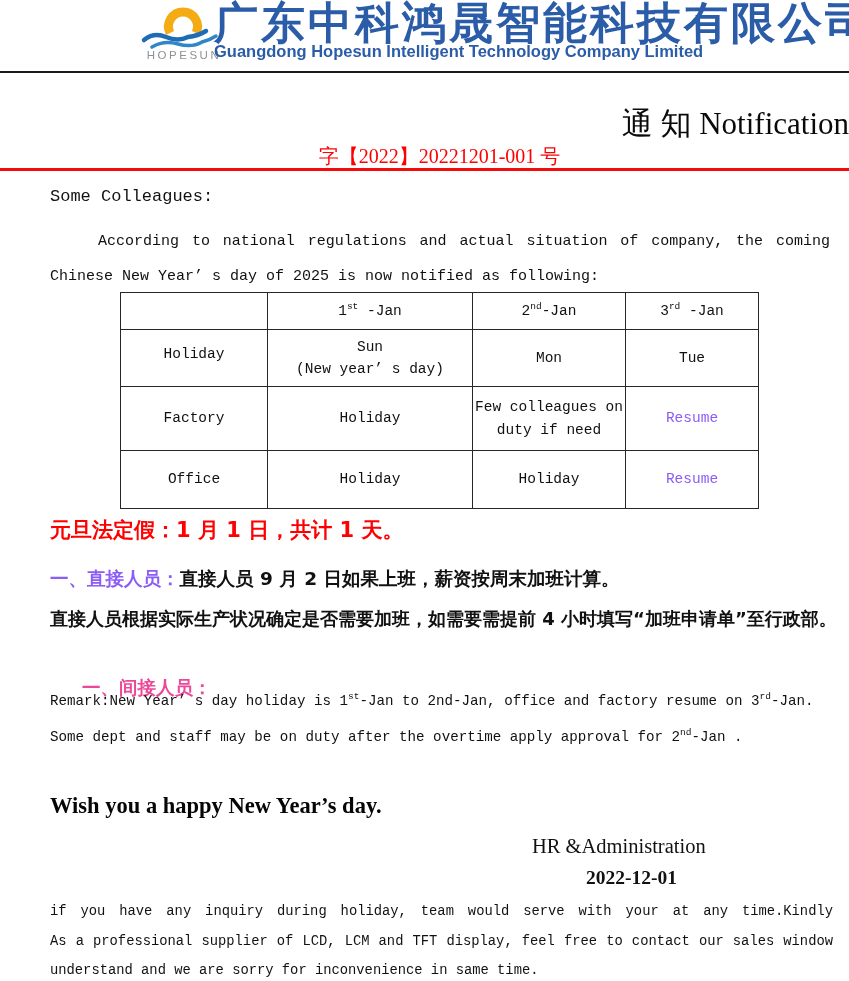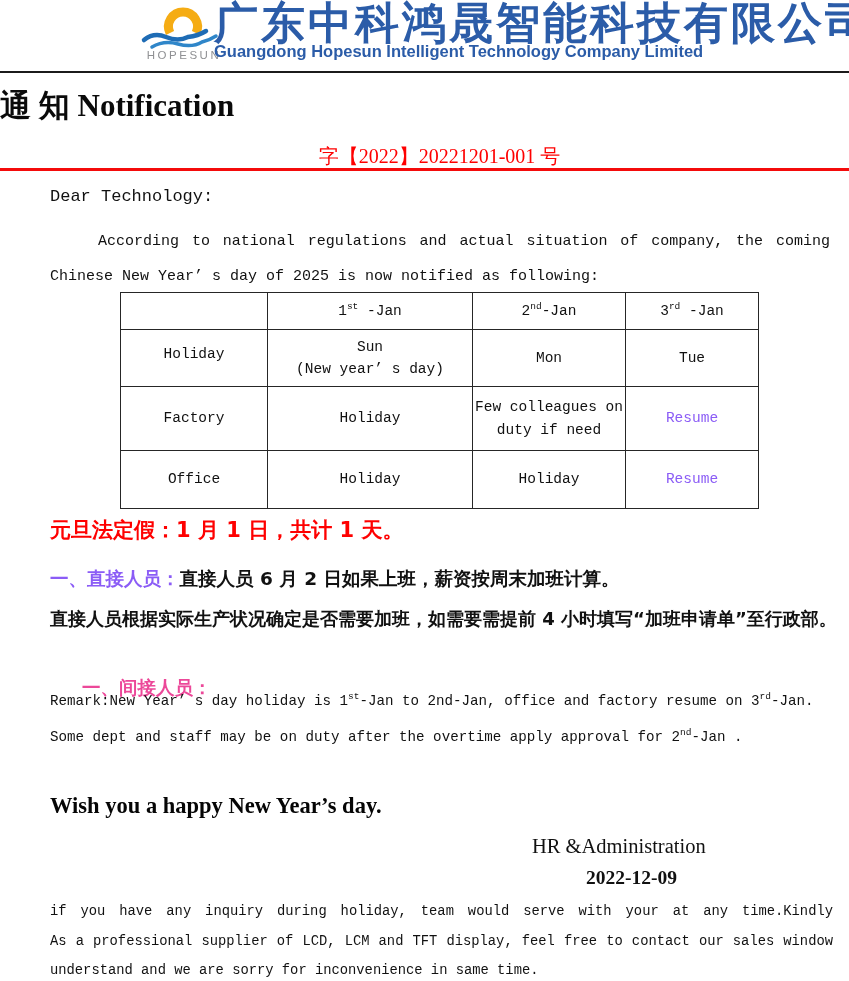--- a/index.html
+++ b/index.html
@@ -17,22 +17,22 @@
     font-size:44px; line-height:34px; letter-spacing:3px; color:#2b5ca8;
     white-space:nowrap;
   }
   .company-en {
     font-family:"Liberation Sans", sans-serif; font-weight:bold;
     font-size:16.5px; line-height:19px; color:#2b5ca8; margin-top:2px;
     white-space:nowrap;
   }
   .rule-black { position:absolute; left:0; top:71px; width:849px; height:2px; background:#1b1b1b; }
   .doc-title {
-    position:absolute; left:0; top:85px; width:849px; text-align:left;
-    font-family:"Liberation Serif", serif; font-weight:bold; font-size:31px; color:#0a0a0a;
+    position:absolute; left:0; top:103px; width:849px; text-align:right;
+    font-family:"Liberation Serif", serif; font-weight:normal; font-size:31px; color:#0a0a0a;
   }
   .doc-number {
     position:absolute; left:16px; top:143px; width:847px; text-align:center;
     font-family:"Liberation Serif", serif; font-size:20px; color:#fe0000;
   }
   .rule-red { position:absolute; left:0; top:168px; width:849px; height:3px; background:#f40b0b; }
 
   
   .mono { font-family:"Liberation Mono", monospace; }
   .salutation { position:absolute; left:50px; top:187px; font-size:17px; }
@@ -104,21 +104,21 @@
     <div class="company-cn">广东中科鸿晟智能科技有限公司</div>
     <div class="company-en">Guangdong Hopesun Intelligent Technology Company Limited</div>
   </div>
 
   <div class="rule-black"></div>
 
   <div class="doc-title">通 知 Notification</div>
   <div class="doc-number">字【2022】20221201-001 号</div>
   <div class="rule-red"></div>
 
-  <div class="salutation mono">Dear Technology:</div>
+  <div class="salutation mono">Some Colleagues:</div>
   <div class="intro mono">
     <div class="l1">According to national regulations and actual situation of company, the coming</div>
     <div class="l2">Chinese New Year’ s day of 2025 is now notified as following:</div>
   </div>
 
   <table class="schedule">
     <colgroup>
         <col class="c0">
         <col class="c1">
         <col class="c2">
@@ -150,35 +150,35 @@
       <td>Holiday</td>
       <td>Holiday</td>
       <td class="red">Resume</td>
     </tr>
   </tbody>
     </table>
 
   <div class="statutory cn">元旦法定假：1 月 1 日，共计 1 天。</div>
 
   <div class="sec1 cn">
-    <span class="red">一、直接人员：</span><span>直接人员 6 月 2 日如果上班，薪资按周末加班计算。</span>
+    <span class="red">一、直接人员：</span><span>直接人员 9 月 2 日如果上班，薪资按周末加班计算。</span>
   </div>
 
   <div class="sec1-detail cn">直接人员根据实际生产状况确定是否需要加班，如需要需提前 4 小时填写“加班申请单”至行政部。</div>
 
   <div class="sec2 cn">一、间接人员：</div>
 
   <div class="remark mono">
     <div><span>Remark:New Year’ s day holiday is  1</span><span class="sup">st</span><span>-Jan to 2nd-Jan, office and factory resume on 3</span><span class="sup">rd</span><span>-Jan.</span></div>
     <div><span>Some dept and staff may be on duty after the overtime apply approval for 2</span><span class="sup">nd</span><span>-Jan .</span></div>
   </div>
 
   <div class="wish">Wish you a happy New Year’s day.</div>
   <div class="signature">HR &amp;Administration</div>
-  <div class="sign-date">2022-12-09</div>
+  <div class="sign-date">2022-12-01</div>
 
   <div class="footer mono">
     <div class="just">if you have any inquiry during holiday, team would serve with your at any time.Kindly</div>
     <div class="just">As a professional supplier of LCD, LCM and TFT display, feel free to contact our sales window</div>
     <div>understand and we are sorry for inconvenience in same time.</div>
   </div>
 
 </div>
 
 </body></html>

